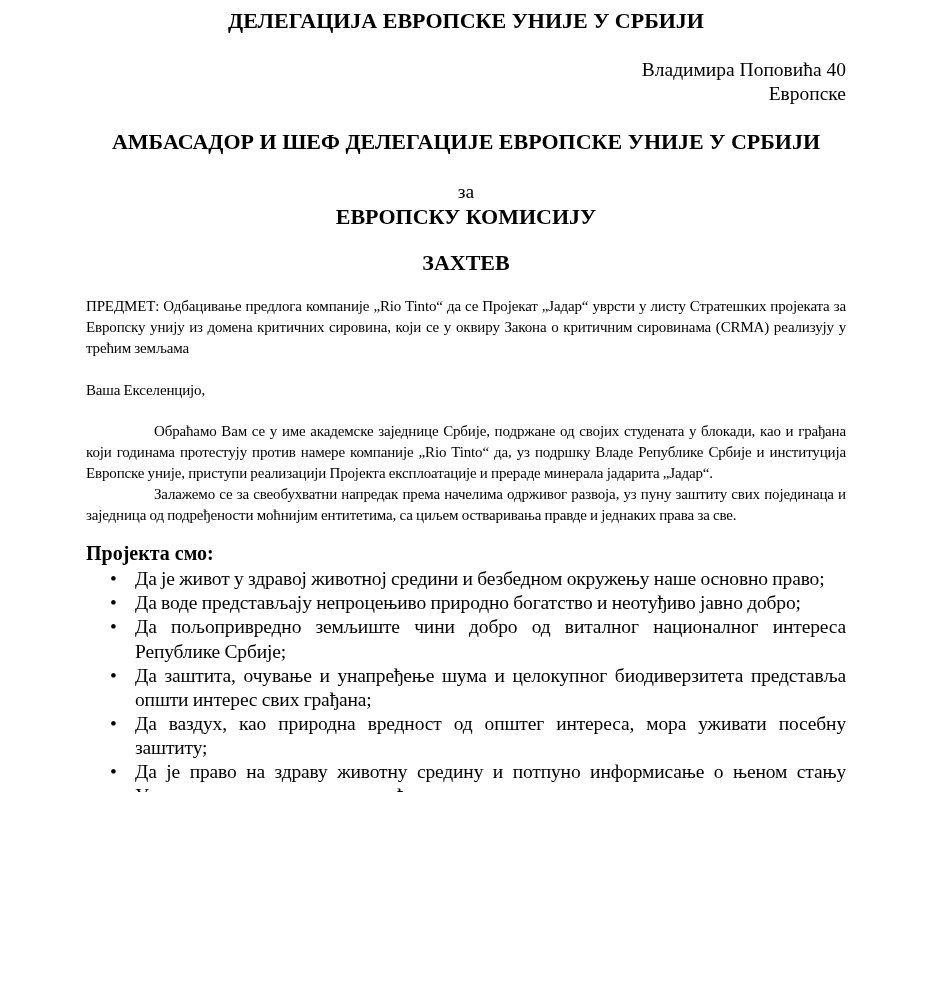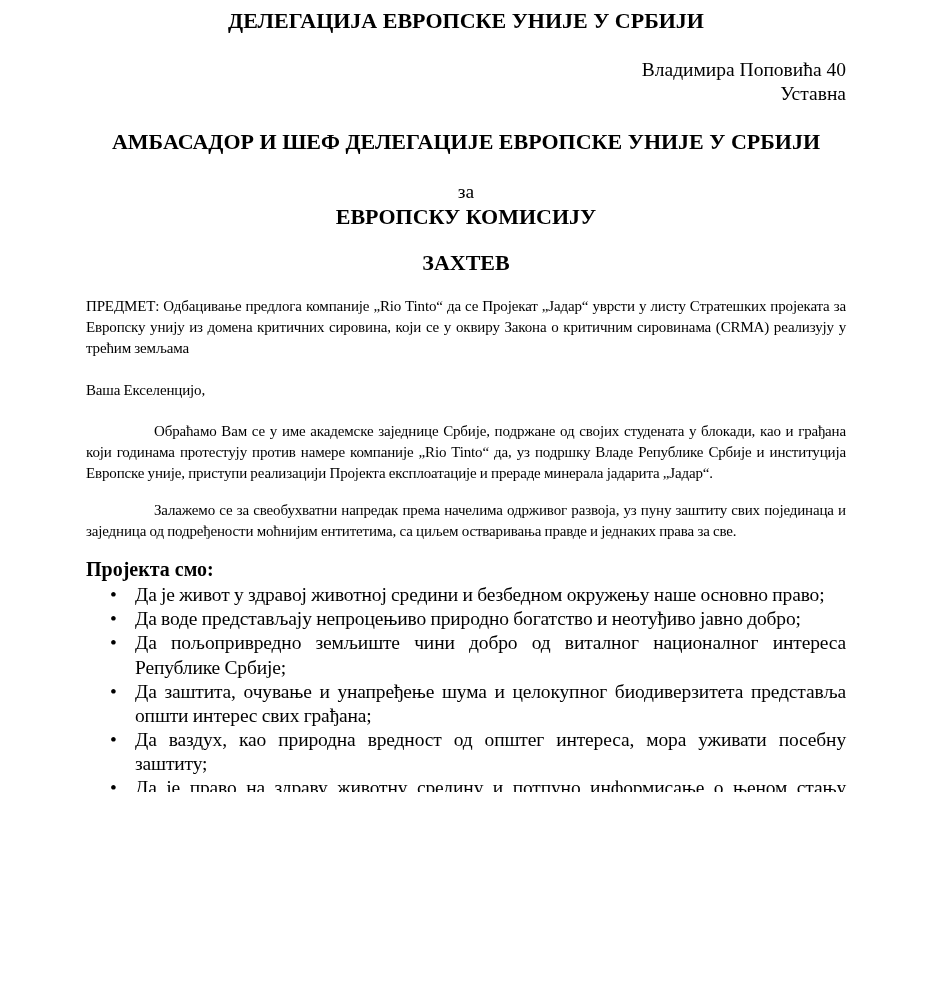--- a/index.html
+++ b/index.html
@@ -42,21 +42,21 @@
     font-size: 15px;
     line-height: 21px;
     text-align: justify;
     letter-spacing: -0.15px;
     word-spacing: -0.3px;
   }
   .subject-paragraph { margin-top: 20px; }
   .salutation-block { margin-top: 21px; }
   .salutation-block div { text-align: left; }
   .para-1 { margin-top: 20px; }
-  .para-2 { margin-top: 16px; }
+  .para-2 { margin-top: 0; }
   .indent { text-indent: 68px; }
   .beliefs-heading {
     margin-top: 15px;
     font-weight: bold;
     font-size: 20px;
     line-height: 25px;
   }
   ul.beliefs-list {
     list-style: none;
     margin-top: 1px;
@@ -79,21 +79,21 @@
 </style>
 </head>
 <body>
 
 <div class="page">
 
   <div class="heading-lg">ДЕЛЕГАЦИЈА ЕВРОПСКЕ УНИЈЕ У СРБИЈИ</div>
 
   <div class="address-block">
     <div>Владимира Поповића 40</div>
-    <div>Уставна</div>
+    <div>Европске</div>
   </div>
 
   <div class="heading-lg recipient-heading">АМБАСАДОР И ШЕФ ДЕЛЕГАЦИЈЕ ЕВРОПСКЕ УНИЈЕ У СРБИЈИ</div>
 
   <div class="preposition">за</div>
 
   <div class="heading-lg commission-heading">ЕВРОПСКУ КОМИСИЈУ</div>
 
   <div class="heading-lg request-title">ЗАХТЕВ</div>
 

